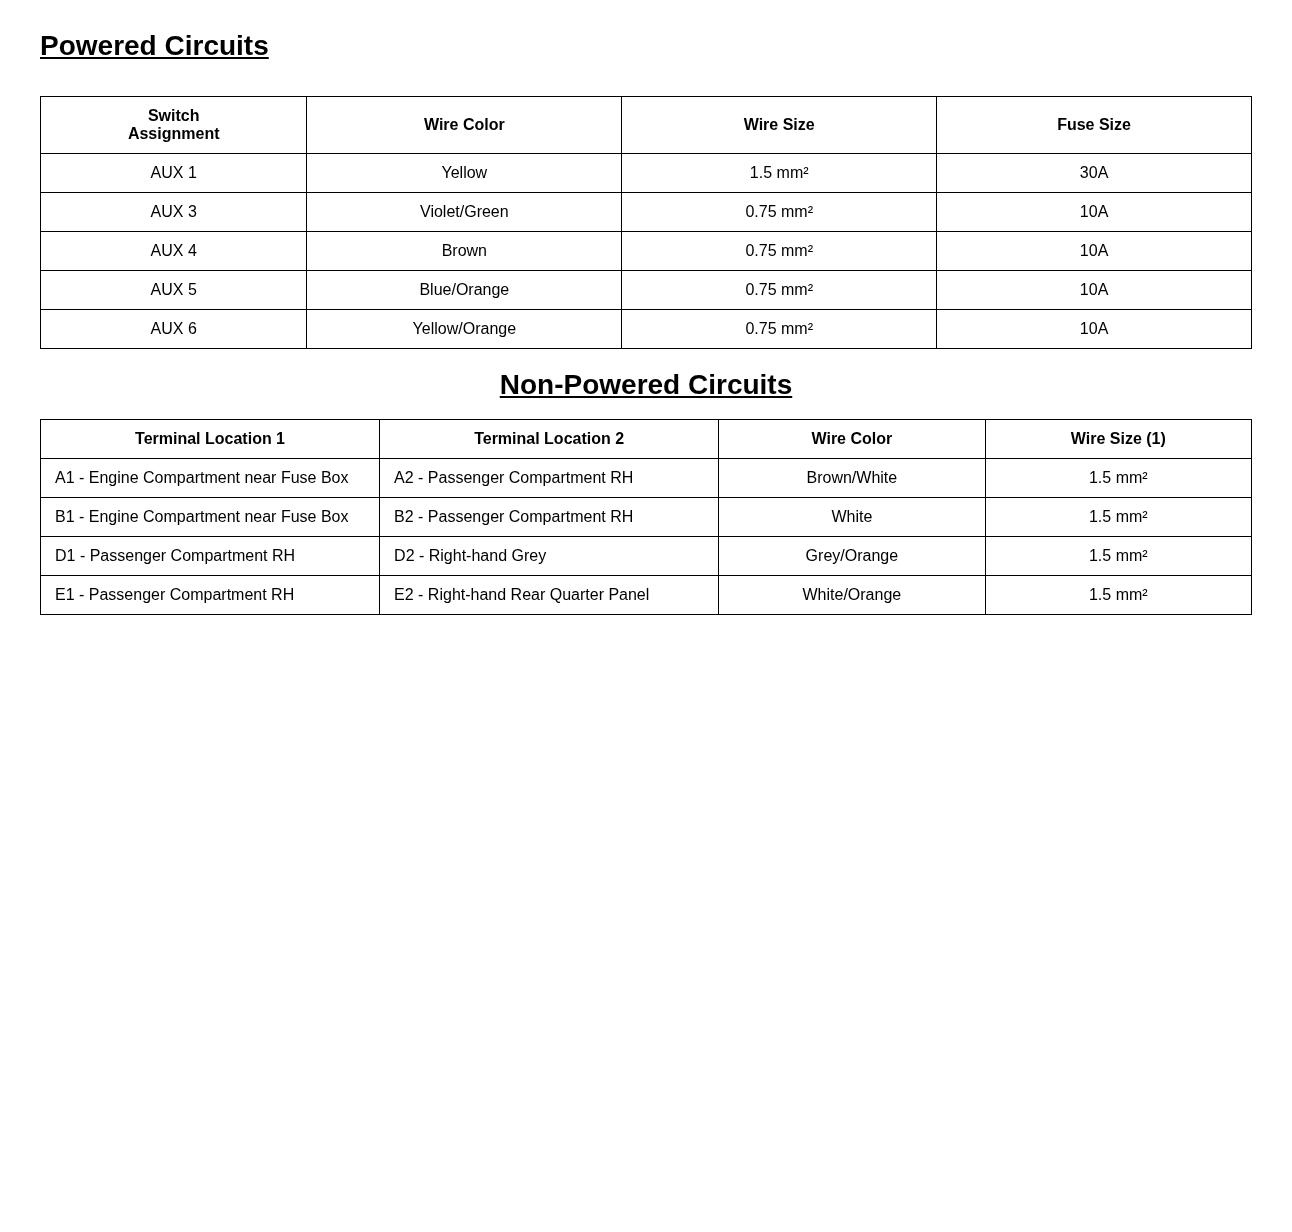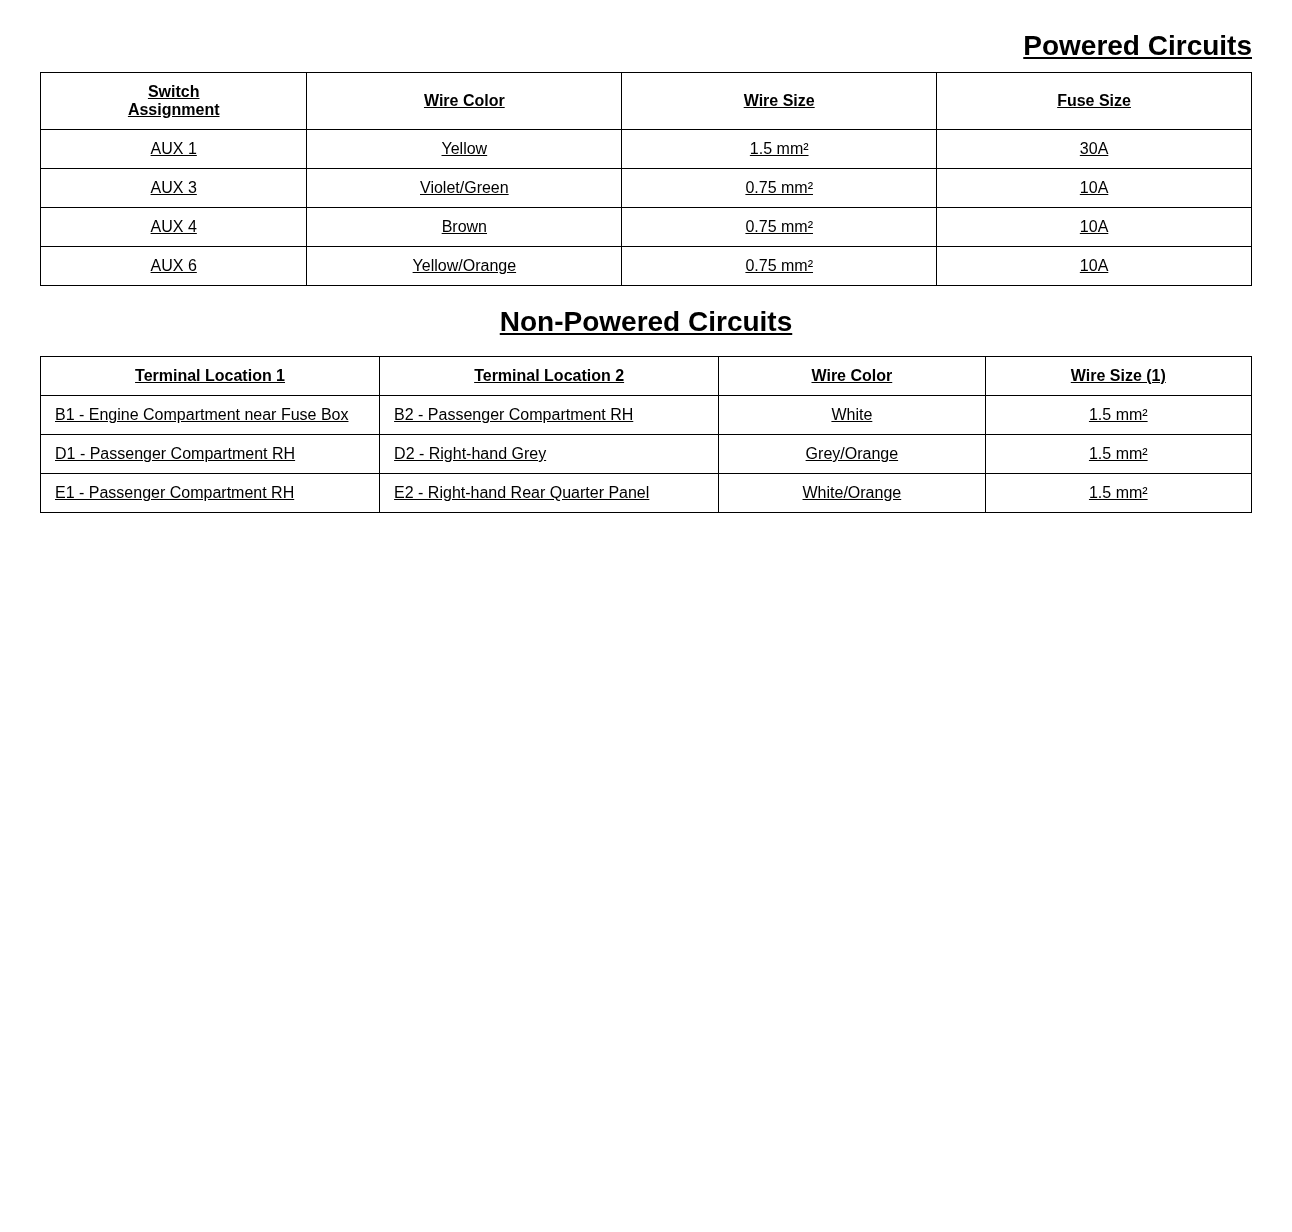--- a/index.html
+++ b/index.html
@@ -12,42 +12,41 @@
       background: #ffffff;
       font-family: Arial, Helvetica, sans-serif;
       font-size: 16px;
       padding: 20px 40px;
       width: 1292px;
       min-height: 1232px;
       color: #000000;
     }
 
     .page-title {
-      text-align: right;
+      text-align: left;
       font-size: 28px;
       font-weight: bold;
       text-decoration: underline;
-      margin-bottom: 10px;
+      margin-bottom: 34px;
       margin-top: 10px;
     }
 
     .section-title {
       text-align: center;
       font-size: 28px;
       font-weight: bold;
       text-decoration: underline;
       margin-top: 20px;
       margin-bottom: 18px;
     }
 
     table {
       width: 100%;
       border-collapse: collapse;
       margin-bottom: 20px;
-      text-decoration: underline;
     }
 
     th, td {
       border: 1.5px solid #000000;
       padding: 10px 14px;
       text-align: center;
       font-size: 16px;
       vertical-align: middle;
     }
 
@@ -122,40 +121,52 @@
         <td>0.75 mm²</td>
         <td>10A</td>
       </tr>
       <tr>
         <td>AUX 4</td>
         <td>Brown</td>
         <td>0.75 mm²</td>
         <td>10A</td>
       </tr>
       <tr>
+        <td>AUX 5</td>
+        <td>Blue/Orange</td>
+        <td>0.75 mm²</td>
+        <td>10A</td>
+      </tr>
+      <tr>
         <td>AUX 6</td>
         <td>Yellow/Orange</td>
         <td>0.75 mm²</td>
         <td>10A</td>
       </tr>
     </tbody>
 </table>
 
 <h2 class="section-title">Non-Powered Circuits</h2>
 
 <table class="nonpowered-table">
   <thead>
     <tr>
       <th>Terminal Location 1</th>
       <th>Terminal Location 2</th>
       <th>Wire Color</th>
       <th>Wire Size (1)</th>
     </tr>
   </thead>
   <tbody id="nonpowered-tbody">
+  <tr>
+        <td>A1 - Engine Compartment near Fuse Box</td>
+        <td>A2 - Passenger Compartment RH</td>
+        <td>Brown/White</td>
+        <td>1.5 mm²</td>
+      </tr>
       <tr>
         <td>B1 - Engine Compartment near Fuse Box</td>
         <td>B2 - Passenger Compartment RH</td>
         <td>White</td>
         <td>1.5 mm²</td>
       </tr>
       <tr>
         <td>D1 - Passenger Compartment RH</td>
         <td>D2 - Right-hand Grey</td>
         <td>Grey/Orange</td>

